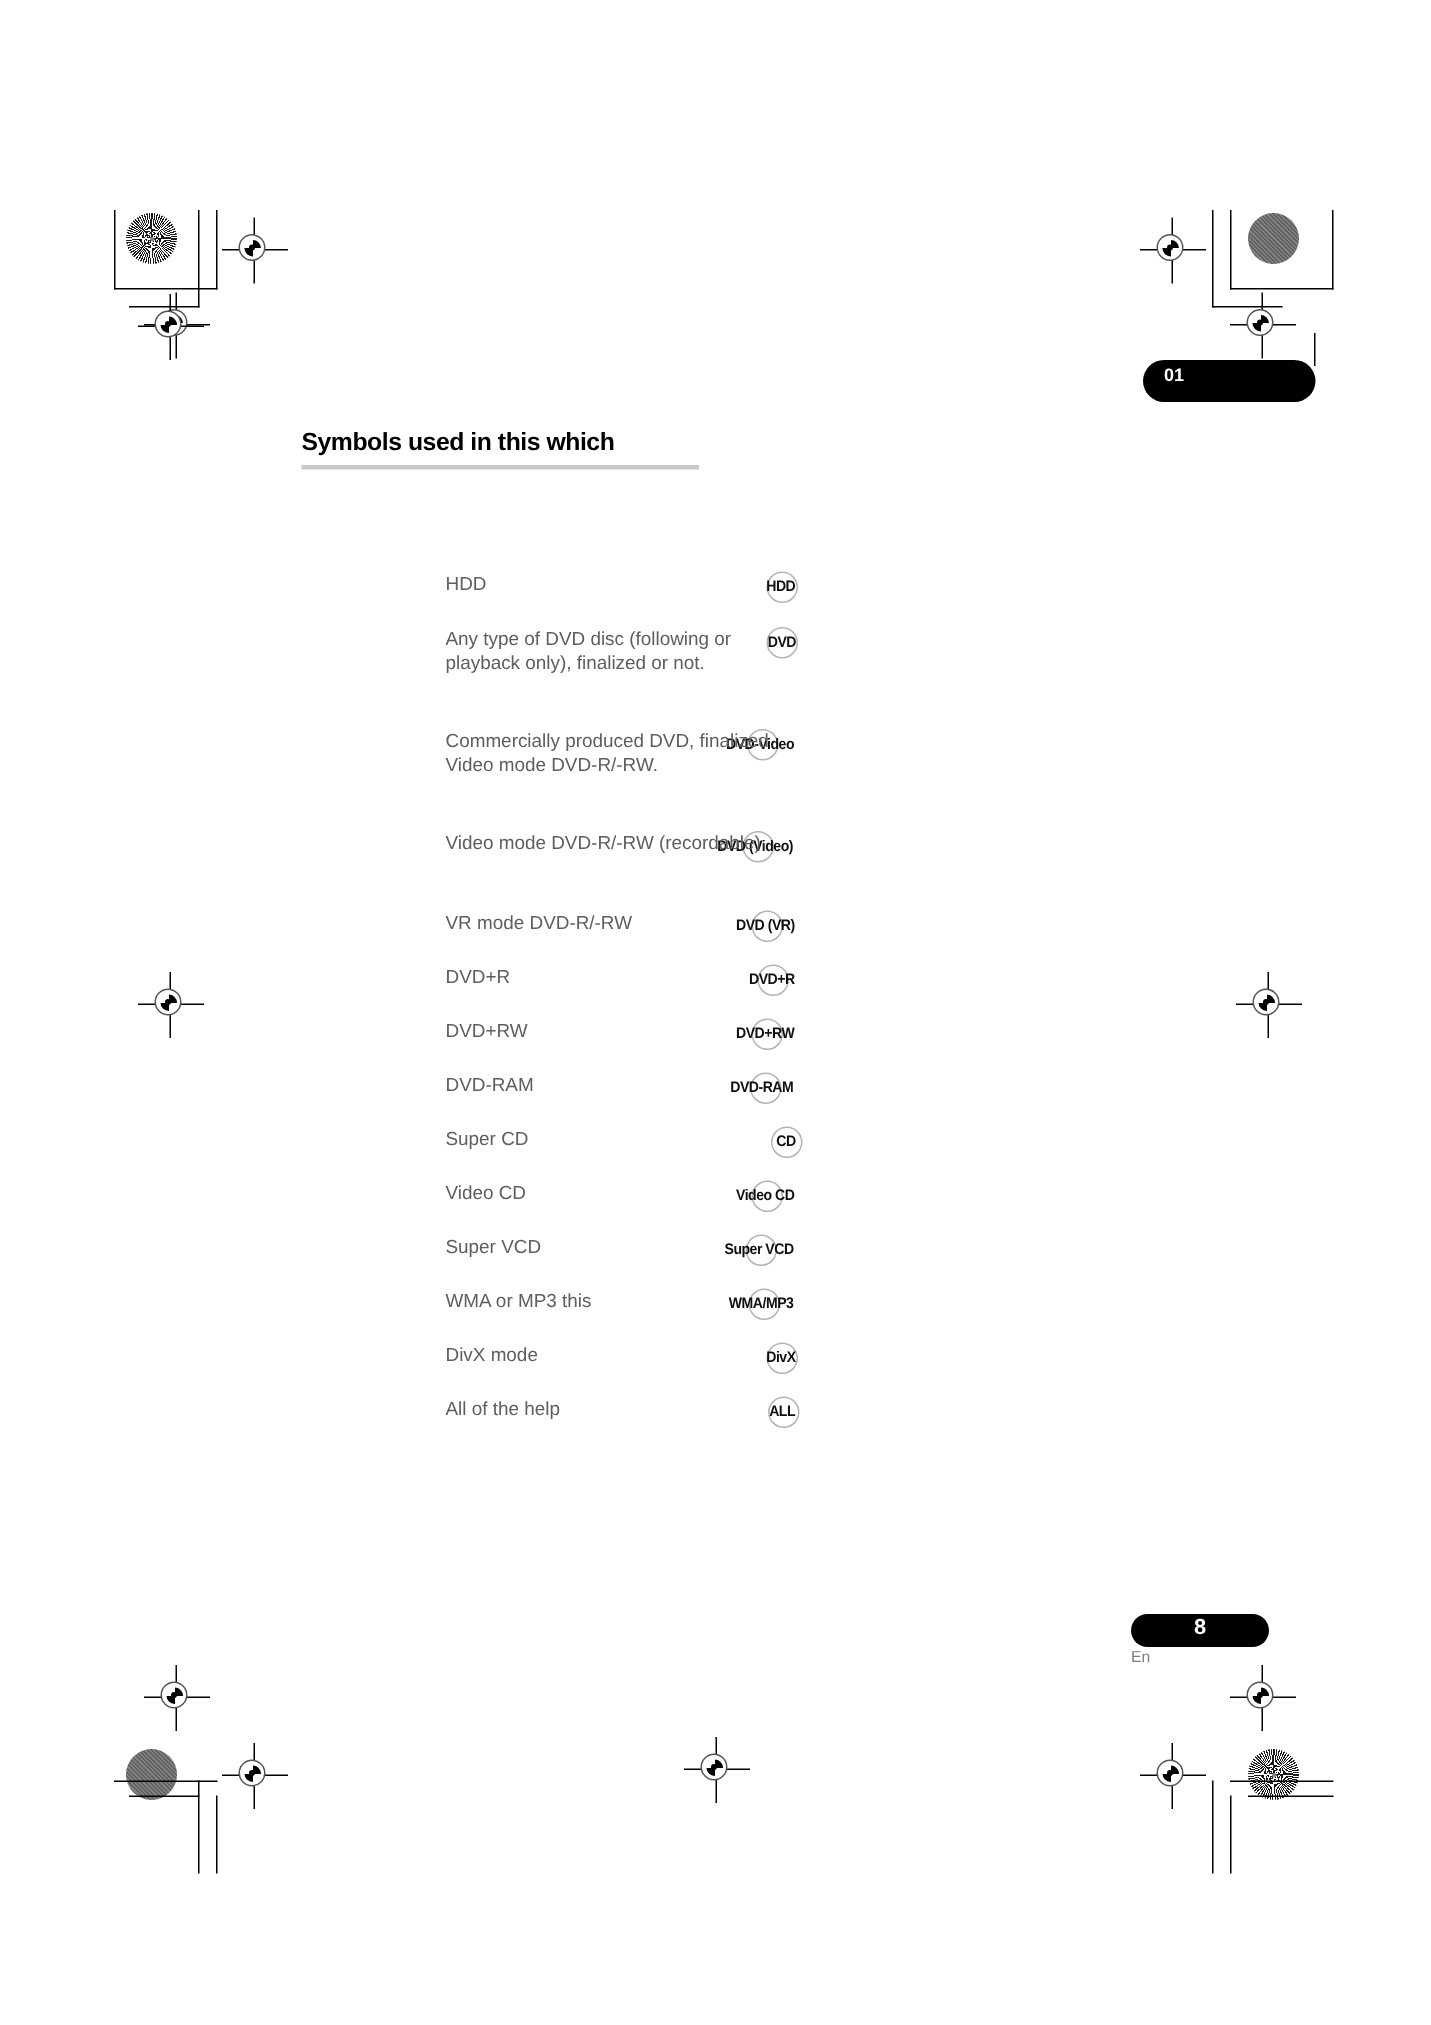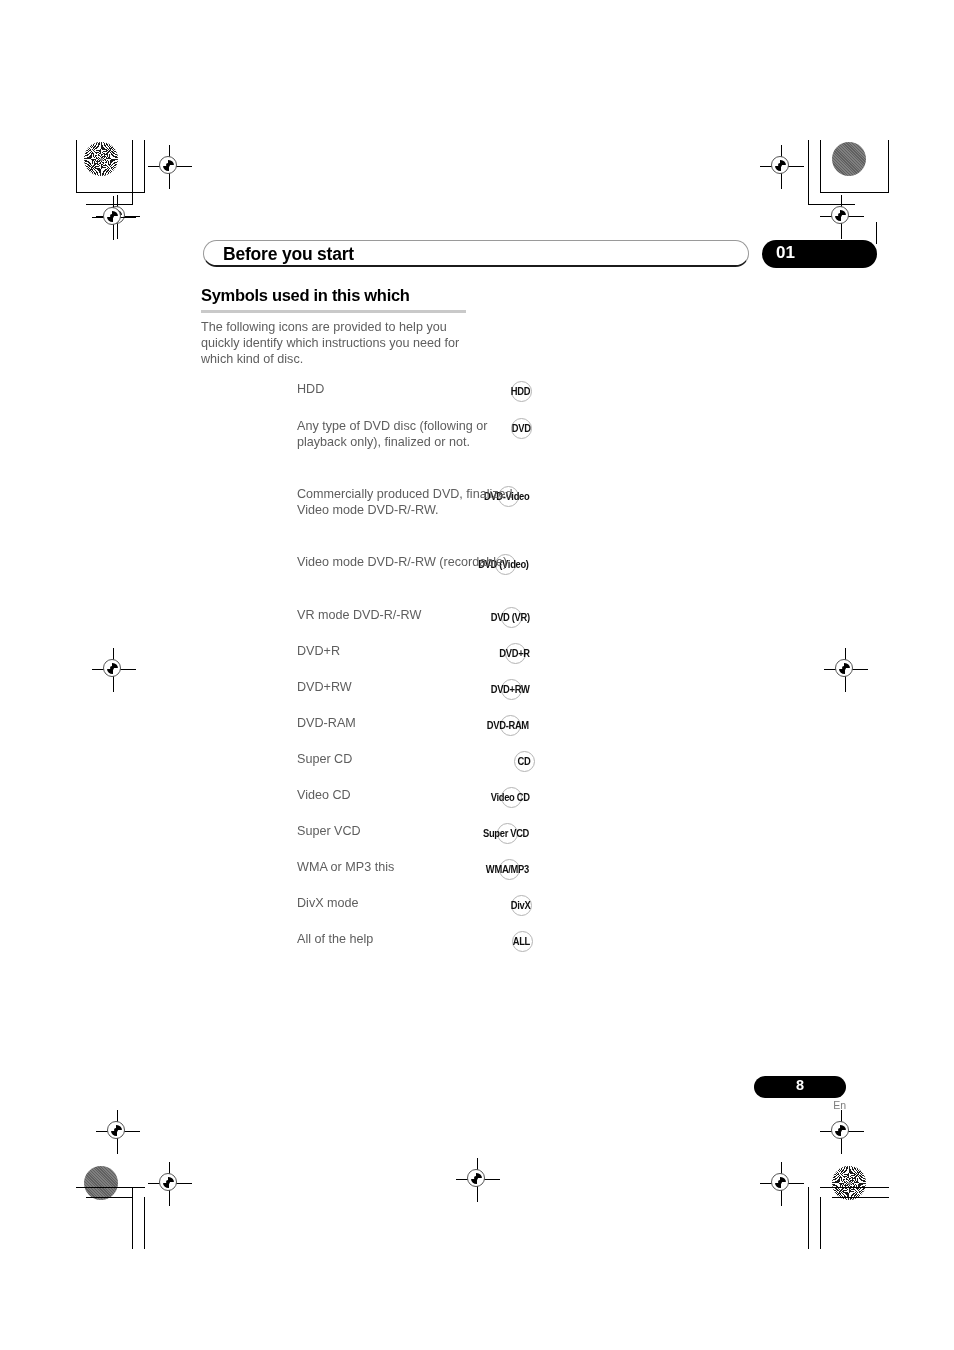--- a/index.html
+++ b/index.html
@@ -133,21 +133,21 @@
     width: 115px;
     height: 28px;
     background: #000;
     border-radius: 14px;
   }
   #chapter-number-tab .num {
     position: absolute;
     left: 14px;
     top: 3px;
     color: #ffffff;
-    font-size: 17px;
+    font-size: 12px;
     font-weight: bold;
     letter-spacing: 0px;
   }
   #tab-leader {
     position: absolute;
     left: 876px;
     top: 222px;
     width: 1.2px;
     height: 22px;
     background: #000;
@@ -249,21 +249,21 @@
     text-align: center;
     color: #fff;
     font-size: 14.5px;
     font-weight: bold;
   }
   #page-lang {
     position: absolute;
     left: 754px;
     top: 1099px;
     width: 92px;
-    text-align: right;
+    text-align: left;
     font-size: 10.5px;
     color: #7d7d7d;
   }
 </style>
 </head>
 <body>
 
 <div id="page">
 
   <div>
@@ -382,31 +382,27 @@
     <div class="crosshair" style="left:92px; top:196px;">
       <div class="h"></div>
         <div class="v"></div>
         <div class="ring"></div>
         <div class="ring2"></div>
         <div class="dot"></div>
     </div>
   </div>
 
 
-  <div id="chapter-header">
-    <span class="label">Before you start</span>
-  </div>
   <div id="tab-leader"></div>
   <div id="chapter-number-tab">
     <span class="num">01</span>
   </div>
 
   <div id="section-title">Symbols used in this which</div>
   <div id="section-rule"></div>
-  <div id="intro">The following icons are provided to help you quickly identify which instructions you need for which kind of disc.</div>
 
   <div id="symbol-table">
       <div class="sym-row" style="position: absolute; left: 0px; top: 0px; width: 330px;">
         <div class="sym-badge">
           <span class="circle" style="right: 9.67438px;"></span>
           <span class="btext">HDD</span>
         </div>
         <div class="sym-desc">HDD</div>
       </div>
       <div class="sym-row" style="position: absolute; left: 0px; top: 37px; width: 330px;">

